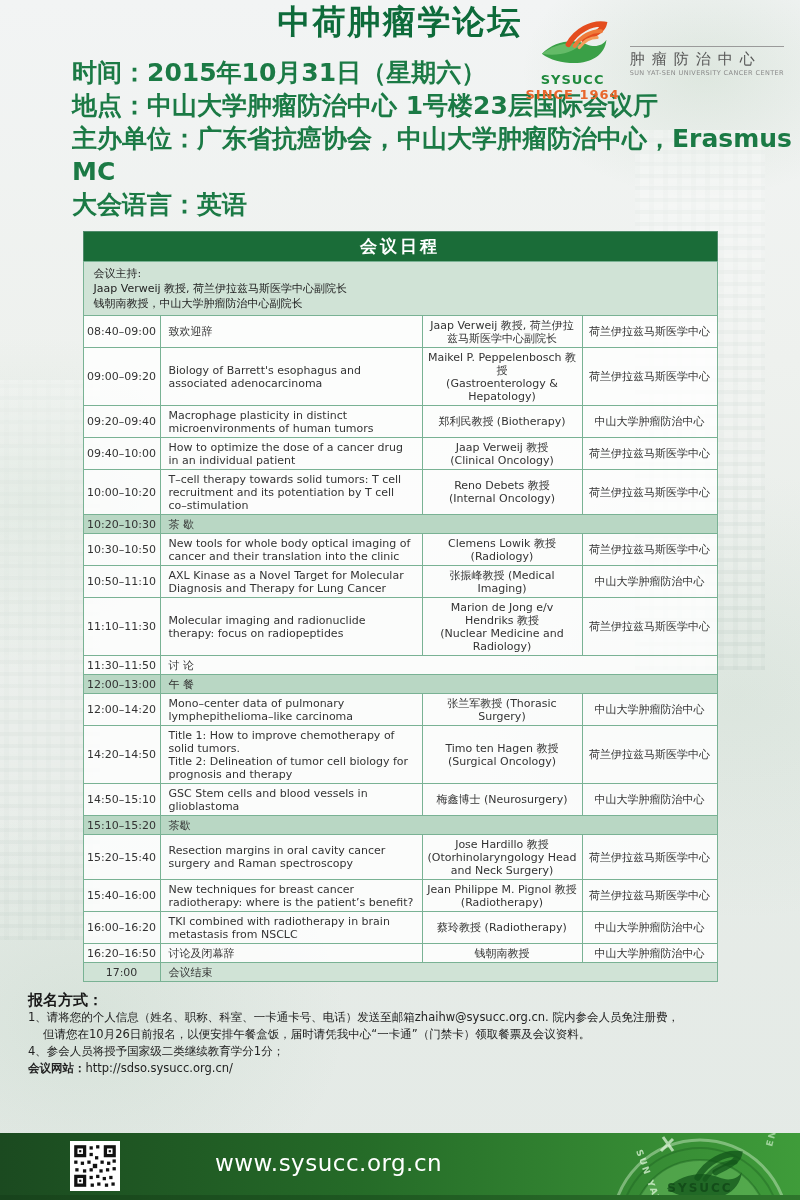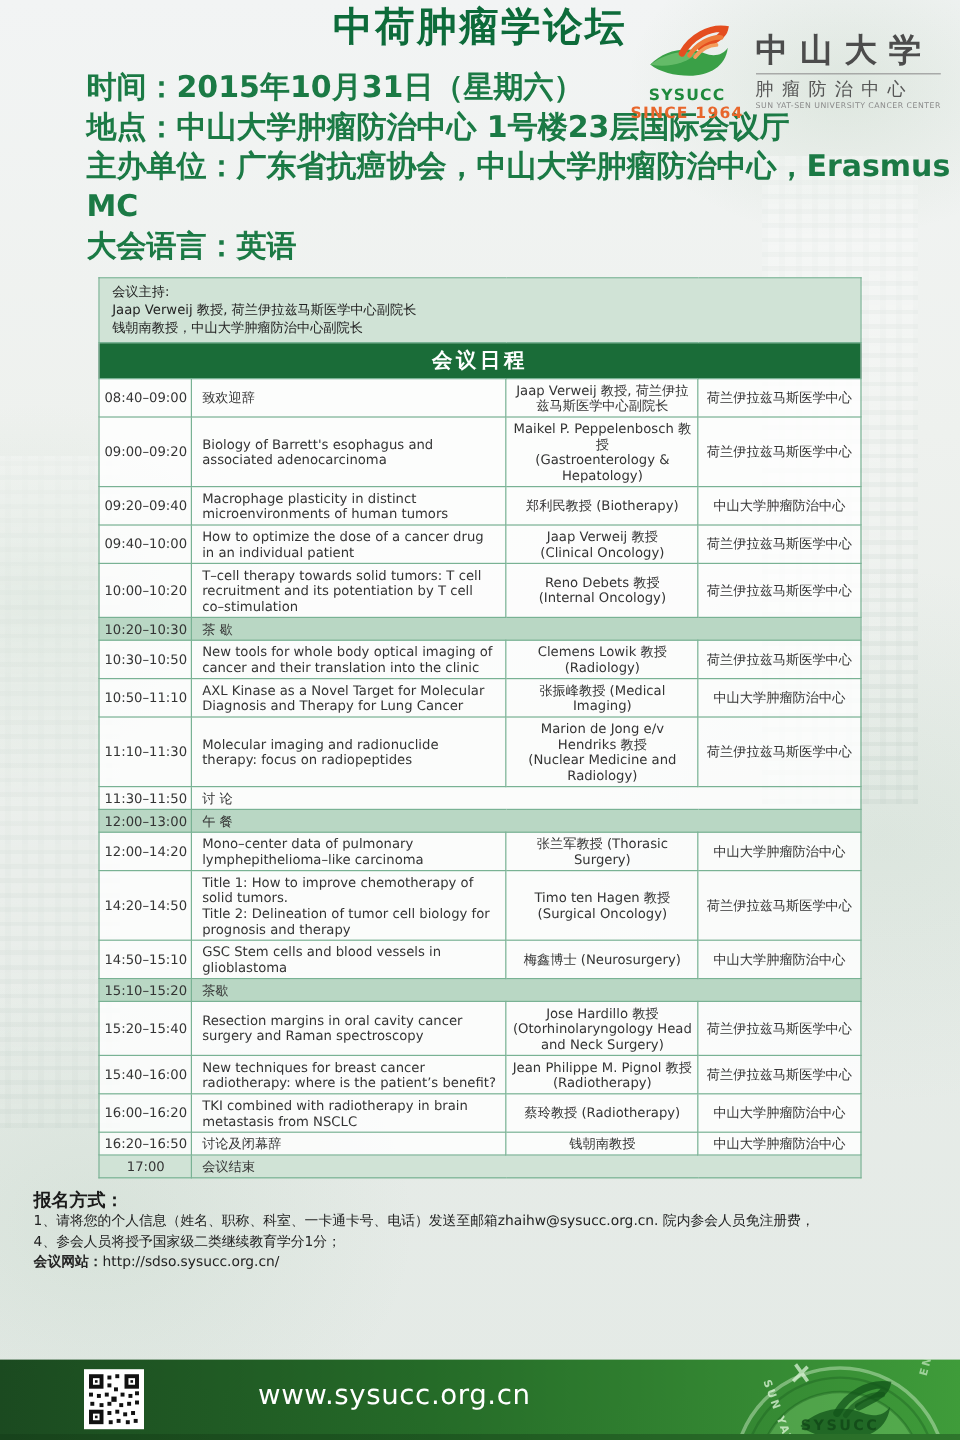--- a/index.html
+++ b/index.html
@@ -94,21 +94,20 @@
           <path d="M10 46 C26 30 50 26 68 34 C78 38 88 36 93 28 C91 48 73 58 52 58 C36 58 20 54 10 46 Z" fill="#3aa047"></path>
           <path d="M10 46 C26 34 44 30 60 34 C50 44 30 50 10 46 Z" fill="#6cc06e" opacity="0.85"></path>
           <path d="M44 34 C54 16 74 6 90 8 C88 17 75 22 64 28" fill="none" stroke="#e44d1f" stroke-width="7" stroke-linecap="round"></path>
           <path d="M52 36 C60 24 74 16 86 17" fill="none" stroke="#ef7b3a" stroke-width="5" stroke-linecap="round"></path>
           <path d="M58 38 C64 30 73 25 81 25" fill="none" stroke="#f49d5c" stroke-width="4" stroke-linecap="round"></path>
         </svg>
         <div class="logo-sysucc">SYSUCC</div>
         <div class="logo-since">SINCE 1964</div>
       </div>
       <div class="logo-text-col">
-        <div class="logo-cn">中山大学</div>
         <div class="logo-center-cn">肿瘤防治中心</div>
         <div class="logo-center-en">SUN YAT-SEN UNIVERSITY CANCER CENTER</div>
       </div>
     </div>
 
     <h2 class="title-cn">中荷肿瘤学论坛</h2>
 
     <div class="info">
       <div>时间：2015年10月31日（星期六）</div>
       <div>地点：中山大学肿瘤防治中心 1号楼23层国际会议厅</div>
@@ -118,29 +117,29 @@
 
     <table class="schedule">
       <colgroup>
           <col style="width:77px">
           <col style="width:262px">
           <col style="width:160px">
           <col style="width:135px">
         </colgroup>
       <thead>
         <tr>
+          <th class="band" colspan="4">会议日程</th>
+        </tr>
+        <tr>
           <td class="chair-cell" colspan="4">
             <div>会议主持:</div>
             <div>Jaap Verweij 教授, 荷兰伊拉兹马斯医学中心副院长</div>
             <div>钱朝南教授，中山大学肿瘤防治中心副院长</div>
           </td>
         </tr>
-        <tr>
-          <th class="band" colspan="4">会议日程</th>
-        </tr>
       </thead>
       <tbody id="schedule-body">
           <tr class="row-normal">
             <td class="col-time">08:40–09:00</td>
             <td class="col-topic">致欢迎辞</td>
             <td class="col-speaker">Jaap Verweij 教授, 荷兰伊拉兹马斯医学中心副院长</td>
             <td class="col-inst">荷兰伊拉兹马斯医学中心</td>
           </tr>
           <tr class="row-normal">
             <td class="col-time">09:00–09:20</td>
@@ -253,20 +252,21 @@
           <tr class="row-end">
             <td class="col-time">17:00</td>
             <td class="col-topic" colspan="3">会议结束</td>
           </tr>
         </tbody>
     </table>
 
     <div class="registration">
       <div class="head">报名方式：</div>
       <p>1、请将您的个人信息（姓名、职称、科室、一卡通卡号、电话）发送至邮箱zhaihw@sysucc.org.cn. 院内参会人员免注册费，</p>
+      <p class="indent">但请您在10月26日前报名，以便安排午餐盒饭，届时请凭我中心“一卡通”（门禁卡）领取餐票及会议资料。</p>
       <p>4、参会人员将授予国家级二类继续教育学分1分；</p>
       <p class="site"><b>会议网站：</b><span>http://sdso.sysucc.org.cn/</span></p>
     </div>
 
   </div>
 
   <div class="footer">
     <svg class="qr" viewBox="0 0 42 42">
       <rect x="0" y="0" width="42" height="42" fill="#ffffff"></rect>
       <g fill="#111111">

